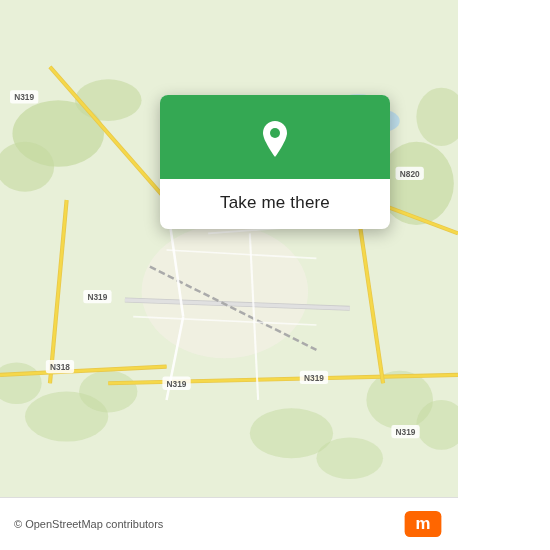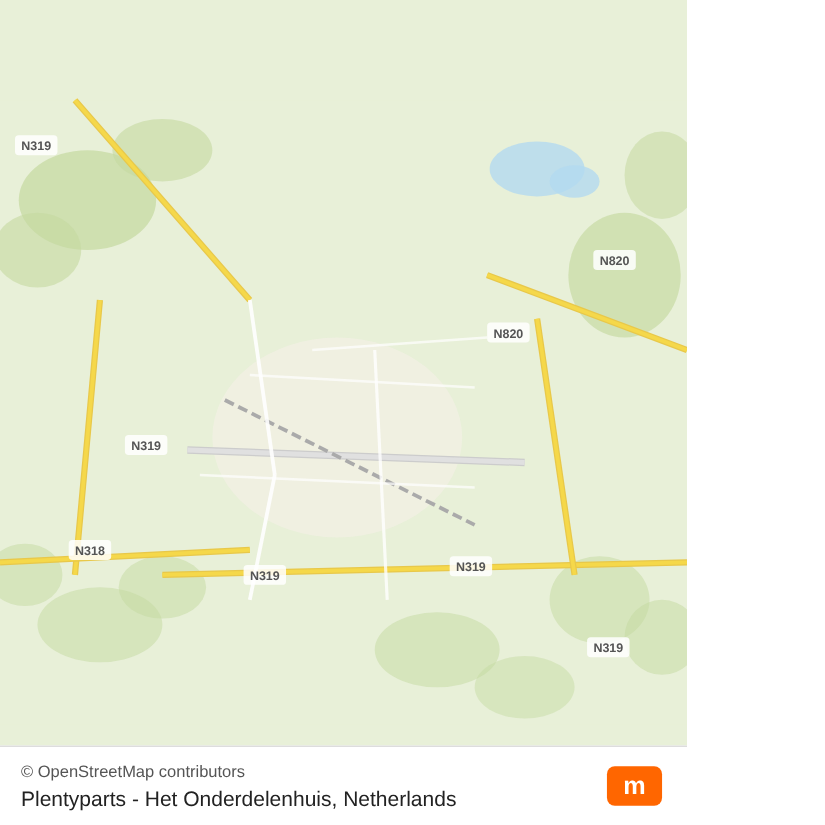--- a/index.html
+++ b/index.html
@@ -195,25 +195,36 @@
     <text x="487" y="442" text-anchor="middle" font-size="10" font-weight="bold" fill="#555">N319</text>
 
     <rect x="475" y="120" width="34" height="16" rx="3" fill="white" opacity="0.85"></rect>
     <text x="492" y="132" text-anchor="middle" font-size="10" font-weight="bold" fill="#555">N820</text>
 
     <rect x="390" y="178" width="34" height="16" rx="3" fill="white" opacity="0.85"></rect>
     <text x="407" y="190" text-anchor="middle" font-size="10" font-weight="bold" fill="#555">N820</text>
 
   </svg>
 
+  <div id="popup-card">
+    <div id="popup-top">
+
+      <svg id="location-pin-icon" viewBox="0 0 44 44" fill="none" xmlns="http://www.w3.org/2000/svg">
+        <path d="M22 4C15.373 4 10 9.373 10 16C10 24 22 40 22 40C22 40 34 24 34 16C34 9.373 28.627 4 22 4Z" fill="white"></path>
+        <circle cx="22" cy="16" r="5" fill="#34a853"></circle>
+      </svg>
+    </div>
+    <div id="popup-bottom">
+      <button id="take-me-there-btn">Take me there</button>
+    </div>
+  </div>
 
   <div id="bottom-bar">
     <div id="bottom-left">
       <span id="copyright-text">© OpenStreetMap contributors</span>
-      <span id="location-title">Plentyparts - Het Onderdelenhuis, Netherlands</span>
     </div>
 
     <div id="moovit-logo">
       <svg id="moovit-logo-icon" viewBox="0 0 80 60" xmlns="http://www.w3.org/2000/svg">
 
         <rect x="5" y="5" width="70" height="50" rx="10" fill="#ff6600"></rect>
 
         <text x="40" y="40" text-anchor="middle" font-size="32" font-weight="bold" fill="white" font-family="Arial">m</text>
       </svg>
     </div>

